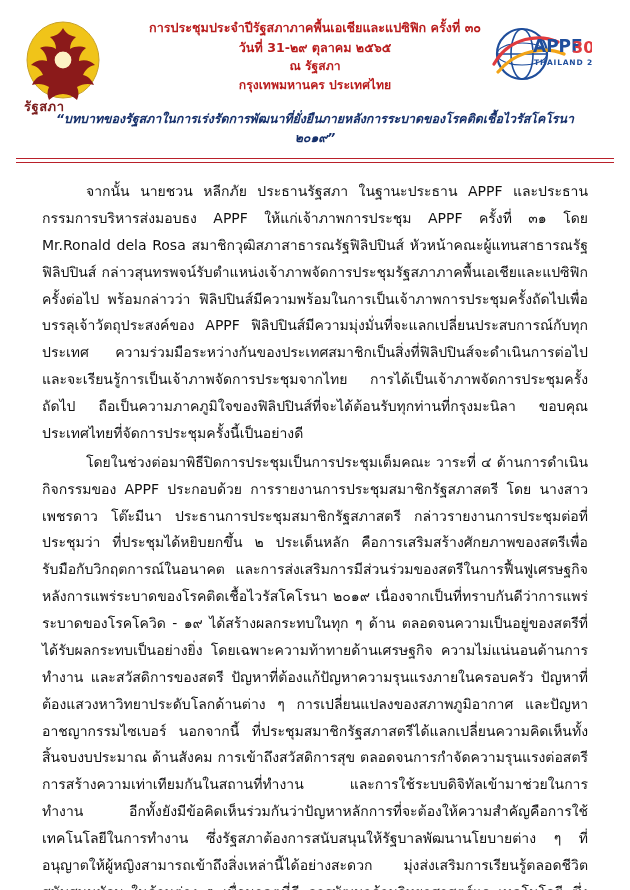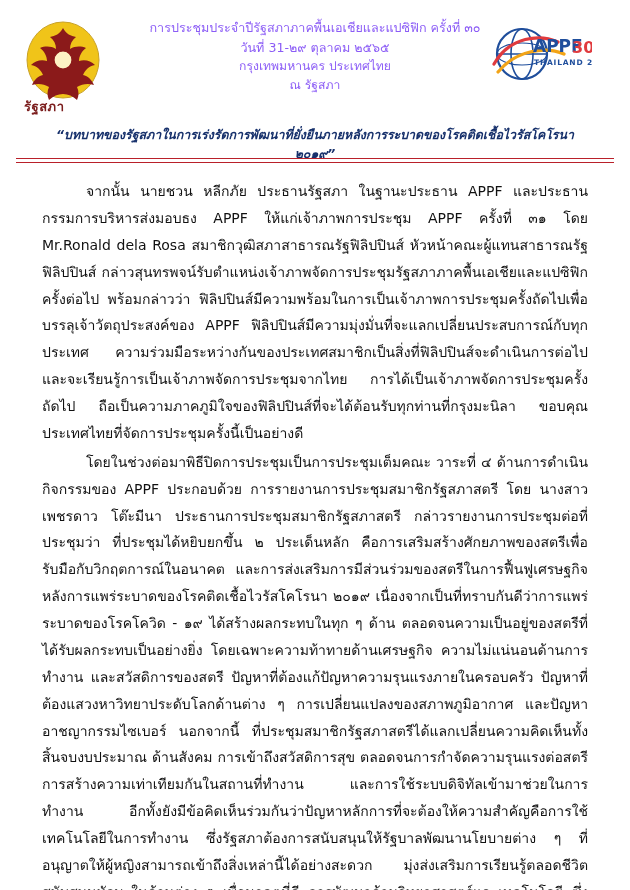--- a/index.html
+++ b/index.html
@@ -55,31 +55,31 @@
     width: 104px;
     height: 72px;
   }
 
   .title-block {
     text-align: center;
     padding: 4px 110px 0 110px;
   }
   .title-line {
     font-size: 12.6px;
-    font-weight: normal;
-    color: #8b5cf6;
+    font-weight: bold;
+    color: #b91c1c;
     line-height: 1.55;
     white-space: nowrap;
   }
   .title-line.small {
     font-size: 12.2px;
   }
 
   .subtitle {
-    margin-top: 30px;
+    margin-top: 14px;
     text-align: center;
     font-size: 12.4px;
     font-weight: bold;
     font-style: italic;
     color: #16306b;
     padding: 0 24px;
   }
 
   .rule {
     position: absolute;
@@ -142,22 +142,22 @@
         <path d="M10 48 C28 26 58 22 76 30" fill="none" stroke="#f2a417" stroke-width="3.2" stroke-linecap="round"></path>
         <text x="45" y="28" font-family="DejaVu Sans, sans-serif" font-size="17" font-weight="bold" fill="#1f4e9c">APPF</text>
         <text x="84" y="29" font-family="DejaVu Sans, sans-serif" font-size="16" font-weight="bold" fill="#e03a3e">30</text>
         <text x="46" y="41" font-family="DejaVu Sans, sans-serif" font-size="7.5" font-weight="bold" fill="#1f4e9c" letter-spacing="0.8">THAILAND 2022</text>
       </svg>
     </div>
 
     <div class="title-block">
       <div class="title-line">การประชุมประจำปีรัฐสภาภาคพื้นเอเชียและแปซิฟิก ครั้งที่ ๓๐</div>
       <div class="title-line">วันที่ 31-๒๙ ตุลาคม ๒๕๖๕</div>
+      <div class="title-line small">ณ รัฐสภา</div>
       <div class="title-line small">กรุงเทพมหานคร  ประเทศไทย</div>
-      <div class="title-line small">ณ รัฐสภา</div>
     </div>
 
     <div class="subtitle">“บทบาทของรัฐสภาในการเร่งรัดการพัฒนาที่ยั่งยืนภายหลังการระบาดของโรคติดเชื้อไวรัสโคโรนา ๒๐๑๙”</div>
   </div>
 
   <div class="rule"></div>
   <div class="rule2"></div>
 
   <div class="body-text">
     <p class="para">จากนั้น นายชวน หลีกภัย ประธานรัฐสภา ในฐานะประธาน APPF และประธานกรรมการบริหารส่งมอบธง APPF ให้แก่เจ้าภาพการประชุม APPF ครั้งที่ ๓๑ โดย Mr.Ronald dela Rosa สมาชิกวุฒิสภาสาธารณรัฐฟิลิปปินส์ หัวหน้าคณะผู้แทนสาธารณรัฐฟิลิปปินส์ กล่าวสุนทรพจน์รับตำแหน่งเจ้าภาพจัดการประชุมรัฐสภาภาคพื้นเอเชียและแปซิฟิกครั้งต่อไป พร้อมกล่าวว่า ฟิลิปปินส์มีความพร้อมในการเป็นเจ้าภาพการประชุมครั้งถัดไปเพื่อบรรลุเจ้าวัตถุประสงค์ของ APPF ฟิลิปปินส์มีความมุ่งมั่นที่จะแลกเปลี่ยนประสบการณ์กับทุกประเทศ ความร่วมมือระหว่างกันของประเทศสมาชิกเป็นสิ่งที่ฟิลิปปินส์จะดำเนินการต่อไป และจะเรียนรู้การเป็นเจ้าภาพจัดการประชุมจากไทย การได้เป็นเจ้าภาพจัดการประชุมครั้งถัดไป ถือเป็นความภาคภูมิใจของฟิลิปปินส์ที่จะได้ต้อนรับทุกท่านที่กรุงมะนิลา ขอบคุณประเทศไทยที่จัดการประชุมครั้งนี้เป็นอย่างดี</p>

